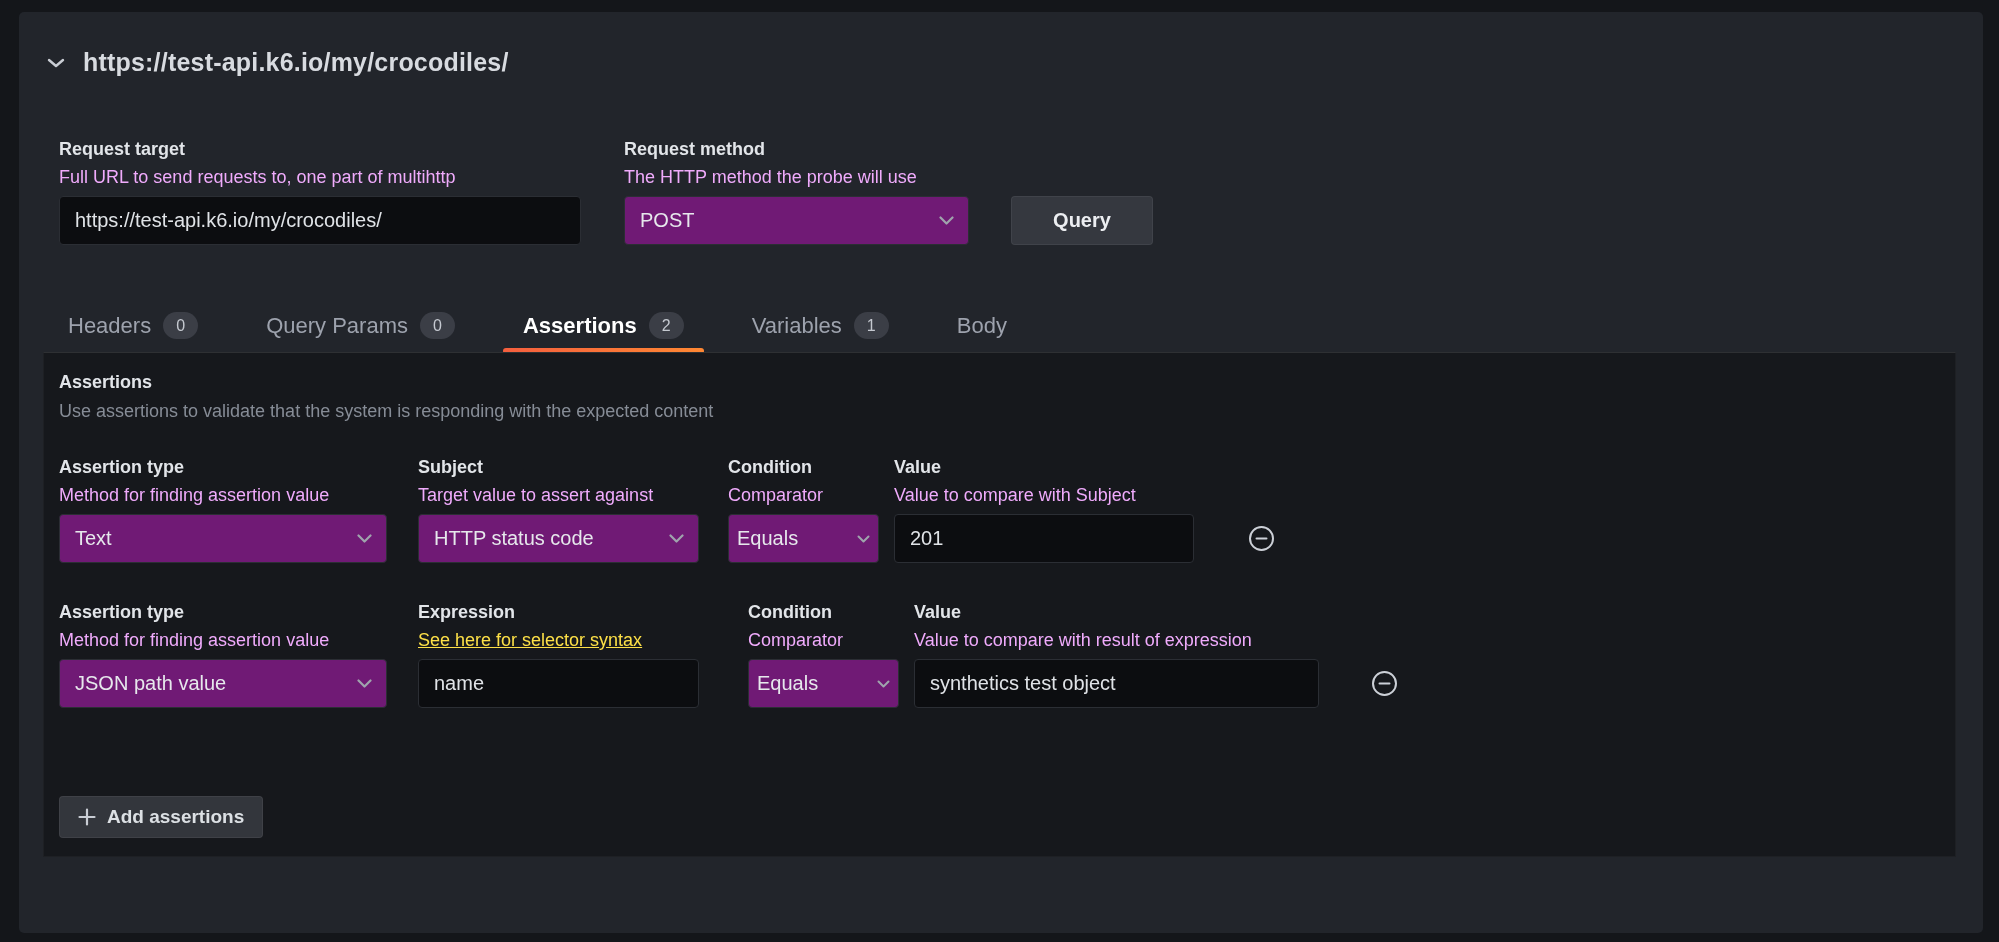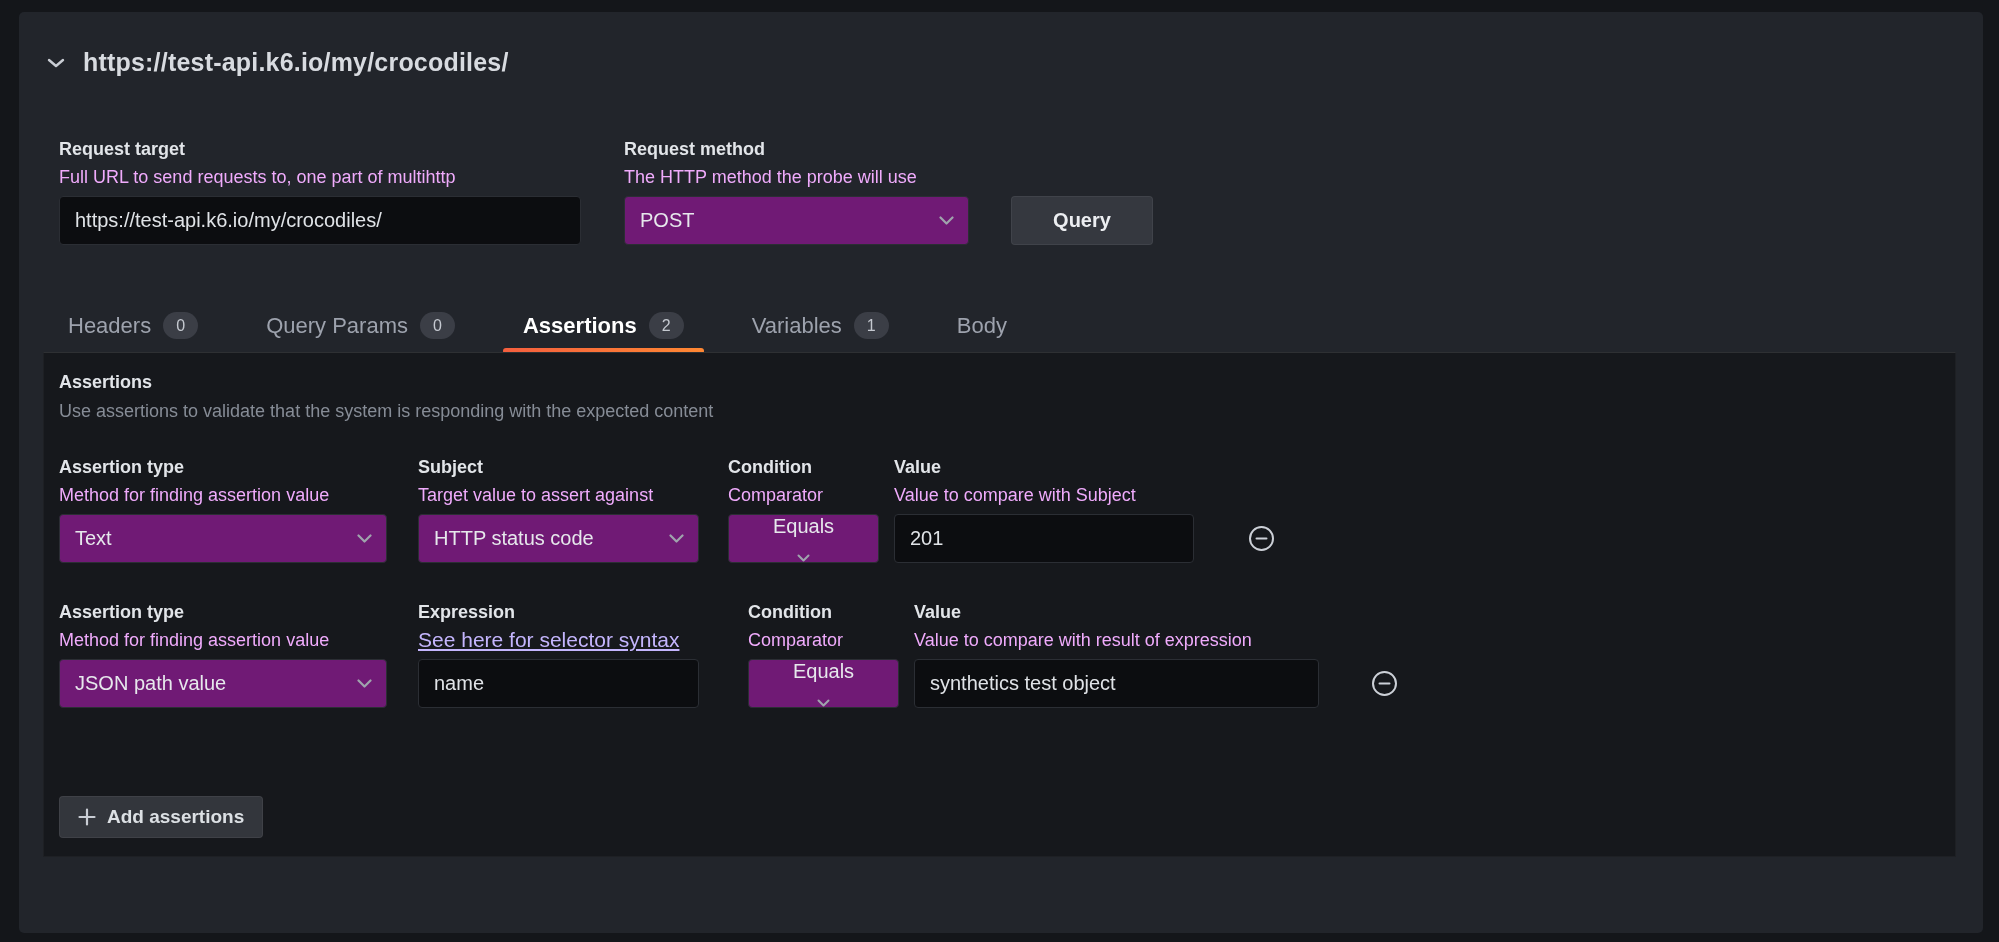--- a/index.html
+++ b/index.html
@@ -79,31 +79,31 @@
     padding:18px 0 0 15px;
   }
   .ap-title { font-size:18px; font-weight:700; color:#e2e5e9; line-height:23px; }
   .ap-desc  { font-size:18px; color:#868c96; line-height:23px; margin-top:6px; }
 
   .arow { display:flex; align-items:flex-start; }
   .arow1 { margin-top:33px; }
   .arow2 { margin-top:38px; }
   .acol { display:flex; flex-direction:column; }
   .a-link {
-    font-size:21px; color:#c4b5fd; line-height:22px; margin-bottom:8px;
+    font-size:18px; color:#fde047; line-height:22px; margin-bottom:8px;
     text-decoration:underline; cursor:pointer; align-self:flex-start;text-align:center;
   }
   .c-type    { width:328px; }
   .c-subject { width:281px; margin-left:31px; }
   .c-cond1   { width:151px; margin-left:29px; }
   .c-val1    { width:300px; margin-left:15px; }
   .c-expr    { width:281px; margin-left:31px; }
   .c-cond2   { width:151px; margin-left:49px; }
   .c-val2    { width:405px; margin-left:15px; }
-  .cond-box  { padding:0 16px;flex-direction:column; }
+  .cond-box  { padding:0 8px; }
 
   .minus-btn {
     align-self:flex-end; height:49px; display:flex; align-items:center;
     background:none; border:none; cursor:pointer; color:#ccd0d7; padding:0;
   }
   .ml1 { margin-left:54px; }
   .ml2 { margin-left:52px; }
 
   .add-btn {
     position:absolute; left:15px; top:443px; height:42px; padding:12px 18px;

